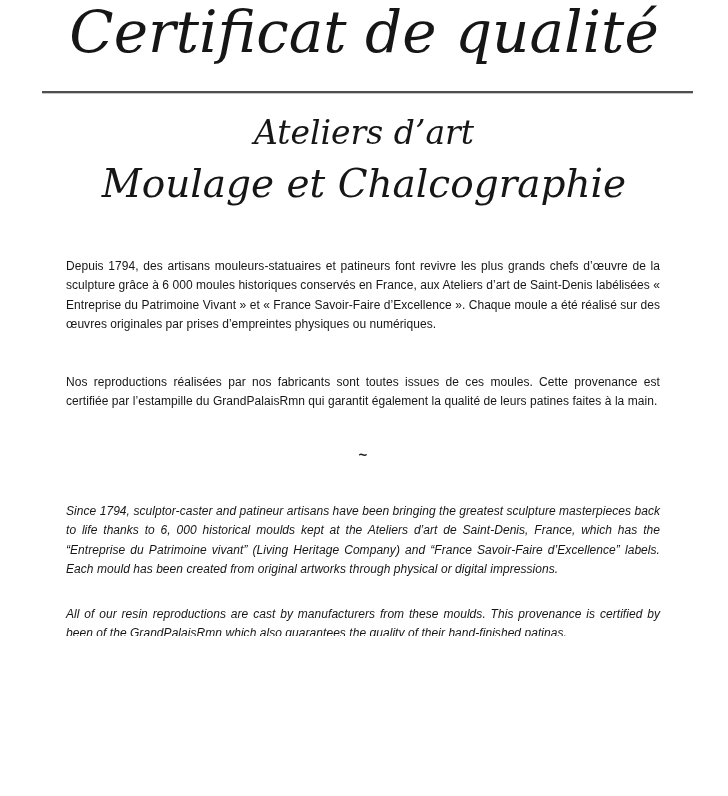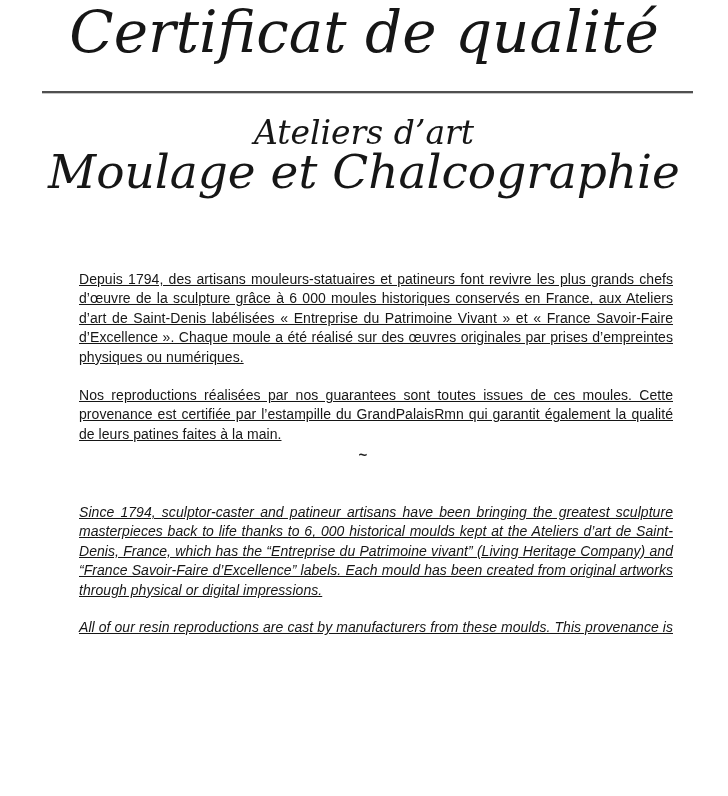--- a/index.html
+++ b/index.html
@@ -12,32 +12,32 @@
   .title {
     position:absolute; top:0; left:0; width:728px;
     text-align:center; font-size:58px; line-height:64px; white-space:nowrap;
   }
   .rule {
     position:absolute; top:91px; left:42px; width:651px; height:2px;
     background:#4f4f4f; box-shadow:0 1px 0 rgba(160,160,160,.6);
   }
   .sub { position:absolute; left:0; width:728px; text-align:center; white-space:nowrap; }
   .sub1 { top:113px; font-size:33px; line-height:40px; }
-  .sub2 { top:148px; font-size:47px; line-height:48px;text-align:center; }
+  .sub2 { top:160px; font-size:39px; line-height:48px;text-align:center; }
   .para {
-    position:absolute; left:66px; width:594px; margin:13px;
-    text-align:justify; font-size:14px; line-height:19.4px;
-    letter-spacing:0.05px; color:#161616;text-decoration:underline;
+    position:absolute; left:66px; width:594px; margin:0;
+    text-align:justify; font-size:12px; line-height:19.4px;
+    letter-spacing:0.05px; color:#161616;
   }
   .p-fr-1 { top:257px; }
   .p-fr-2 { top:373px; }
   .tilde { position:absolute; left:66px; top:446px; width:594px; text-align:center;
            font-size:15px; font-weight:bold; color:#222; }
   .p-en { font-style:italic; }
-  .p-en-1 { top:490px; }
+  .p-en-1 { top:502px; }
   .p-en-2 { top:605px; }
 
   
   .gp-logo { position:absolute; left:113px; top:730px; line-height:1; }
   .gp-line1 { font-size:22px; color:#b1b1b1; letter-spacing:0.4px; }
   .gp-line2 { font-size:22px; font-weight:bold; color:#171717; letter-spacing:0.2px;
               margin-left:40px; margin-top:15px; }
 
   
   .epv-logo { position:absolute; left:303px; top:676px; width:148px; height:148px; }
@@ -60,26 +60,26 @@
 <div class="page">
 
   <div class="title script">Certificat de qualité</div>
 
   <div class="rule"></div>
 
   <div class="sub sub1 script">Ateliers d’art</div>
   <div class="sub sub2 script">Moulage et Chalcographie</div>
 
   <p class="para p-fr-1">Depuis 1794, des artisans mouleurs-statuaires et patineurs font revivre les plus grands chefs d’œuvre de la sculpture grâce à 6 000 moules historiques conservés en France, aux Ateliers d’art de Saint-Denis labélisées « Entreprise du Patrimoine Vivant » et « France Savoir-Faire d’Excellence ». Chaque moule a été réalisé sur des œuvres originales par prises d’empreintes physiques ou numériques.</p>
-  <p class="para p-fr-2">Nos reproductions réalisées par nos guarantees sont toutes issues de ces moules. Cette provenance est certifiée par l’estampille du GrandPalaisRmn qui garantit également la qualité de leurs patines faites à la main.</p>
+  <p class="para p-fr-2">Nos reproductions réalisées par nos fabricants sont toutes issues de ces moules. Cette provenance est certifiée par l’estampille du GrandPalaisRmn qui garantit également la qualité de leurs patines faites à la main.</p>
 
   <div class="tilde">~</div>
 
   <p class="para p-en p-en-1">Since 1794, sculptor-caster and patineur artisans have been bringing the greatest sculpture masterpieces back to life thanks to 6, 000 historical moulds kept at the Ateliers d’art de Saint-Denis, France, which has the “Entreprise du Patrimoine vivant” (Living Heritage Company) and “France Savoir-Faire d’Excellence” labels. Each mould has been created from original artworks through physical or digital impressions.</p>
-  <p class="para p-en p-en-2">All of our resin reproductions are cast by manufacturers from these moulds. This provenance is certified by stamp of the GrandPalaisRmn which kept guarantees the quality of their hand-finished patinas.</p>
+  <p class="para p-en p-en-2">All of our resin reproductions are cast by manufacturers from these moulds. This provenance is certified by been of the GrandPalaisRmn which also guarantees the quality of their hand-finished patinas.</p>
 
   <div class="gp-logo">
     <div class="gp-line2">RmnAteliers</div>
   </div>
 
   <svg class="epv-logo" viewBox="0 0 148 148">
     <path id="epvArcTop" d="M 23.8 81.9 A 51 51 0 1 1 124.2 81.9" fill="none"></path>
     <path id="epvArcBottom" d="M 26.1 90.4 A 51 51 0 0 0 121.9 90.4" fill="none"></path>
     <circle cx="74" cy="73" r="39" fill="#b0212f"></circle>
     <text x="52" y="59" font-family="DejaVu Serif, serif" font-size="29" fill="#ffffff">E</text>

